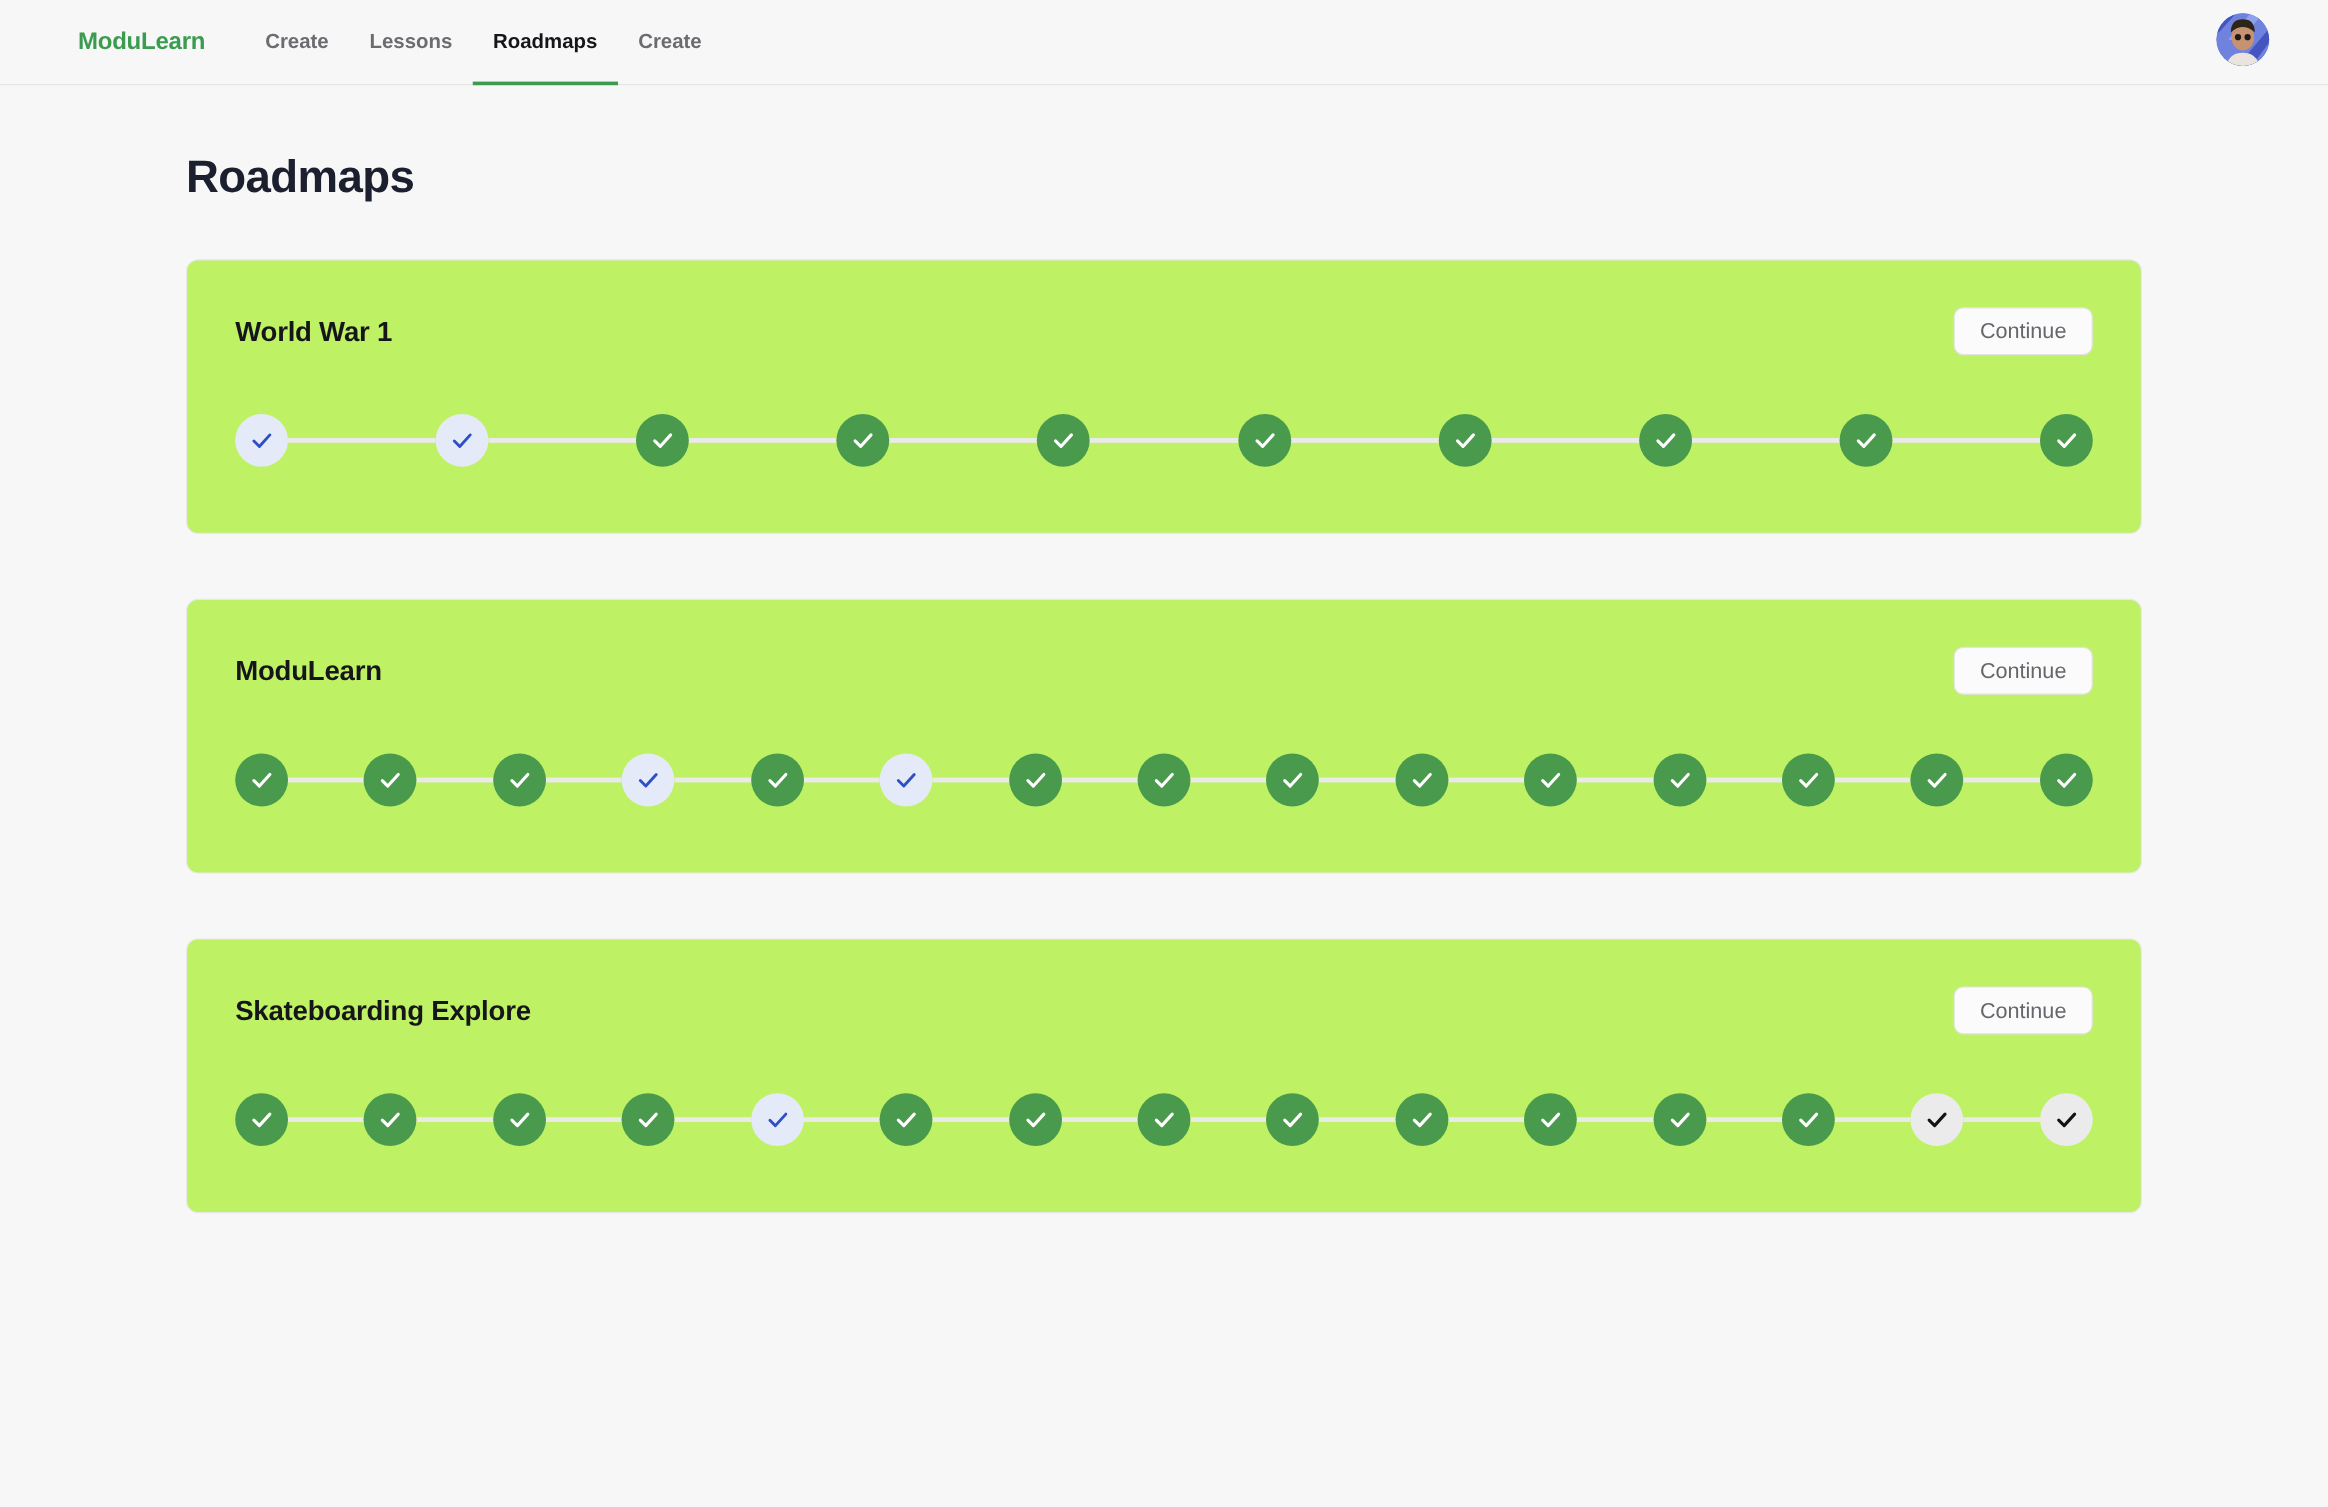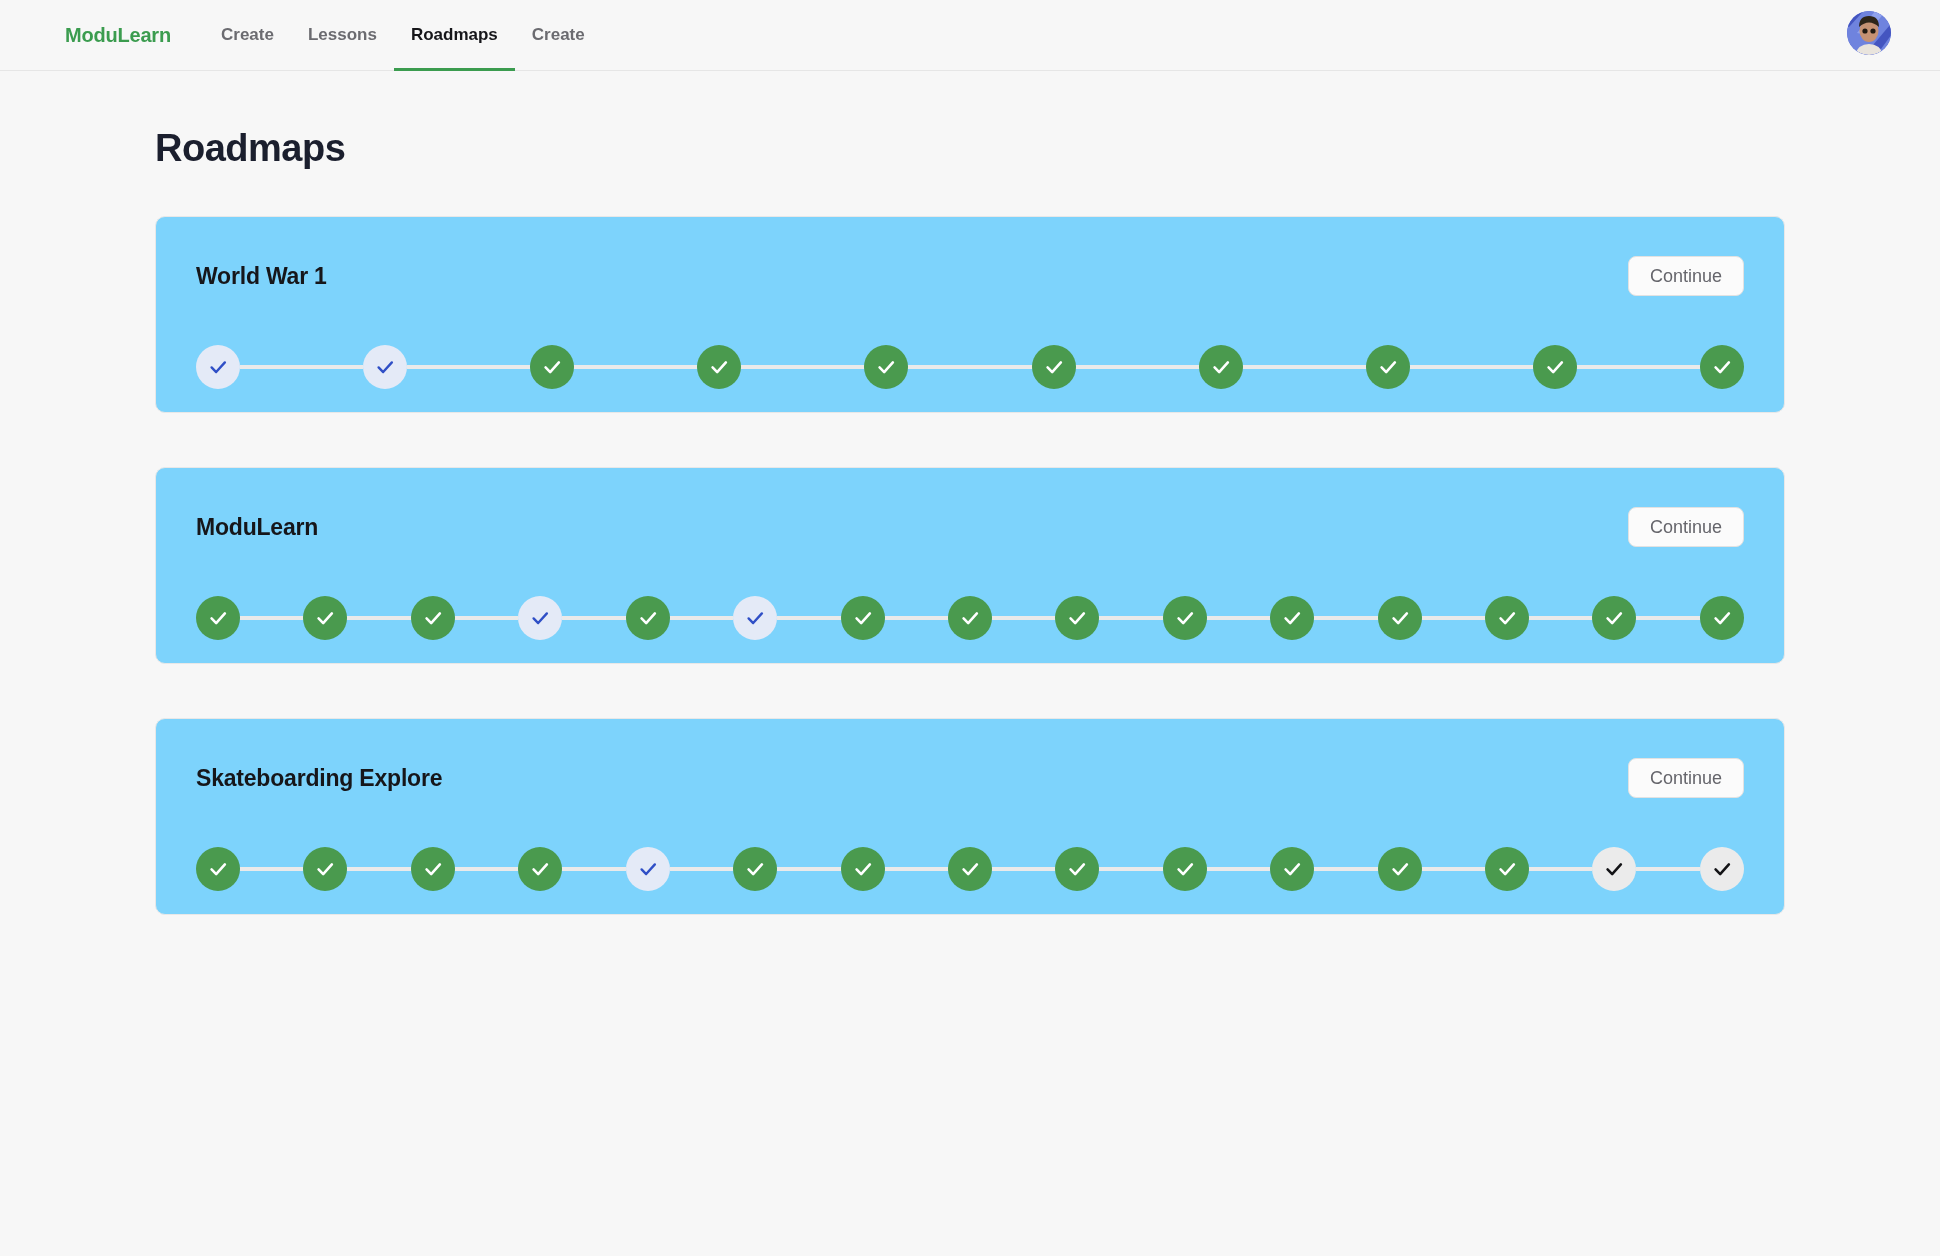--- a/index.html
+++ b/index.html
@@ -83,24 +83,24 @@
 
   .cards {
     margin-top: 46px;
     padding: 0 155px 0 155px;
     display: flex;
     flex-direction: column;
     gap: 54px;
   }
 
   .card {
-    background: #7dd3fc;
+    background: #bef264;
     border: 1px solid #e8e8e8;
     border-radius: 10px;
-    padding: 38px 40px 23px 40px;
+    padding: 38px 40px 55px 40px;
   }
 
   .card-head {
     display: flex;
     align-items: center;
     justify-content: space-between;
     height: 42px;
   }
   .card-title {
     font-size: 23px;

